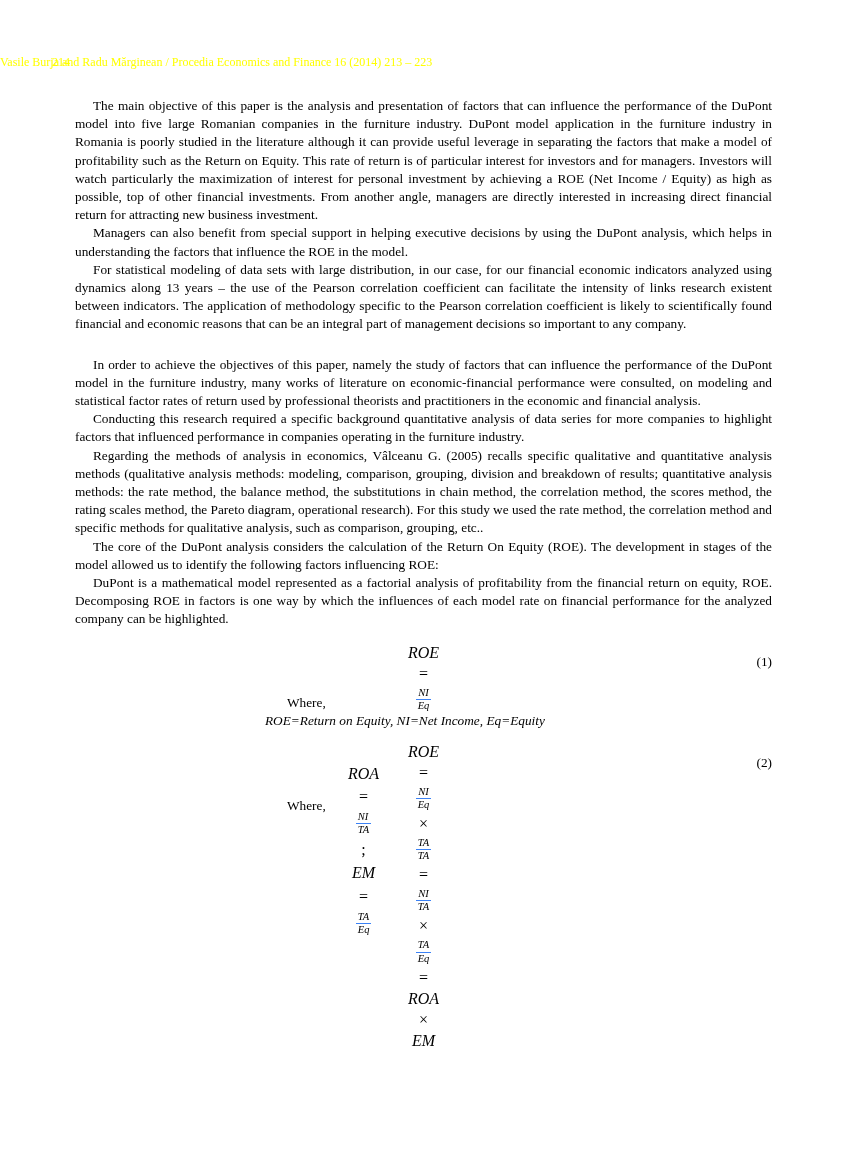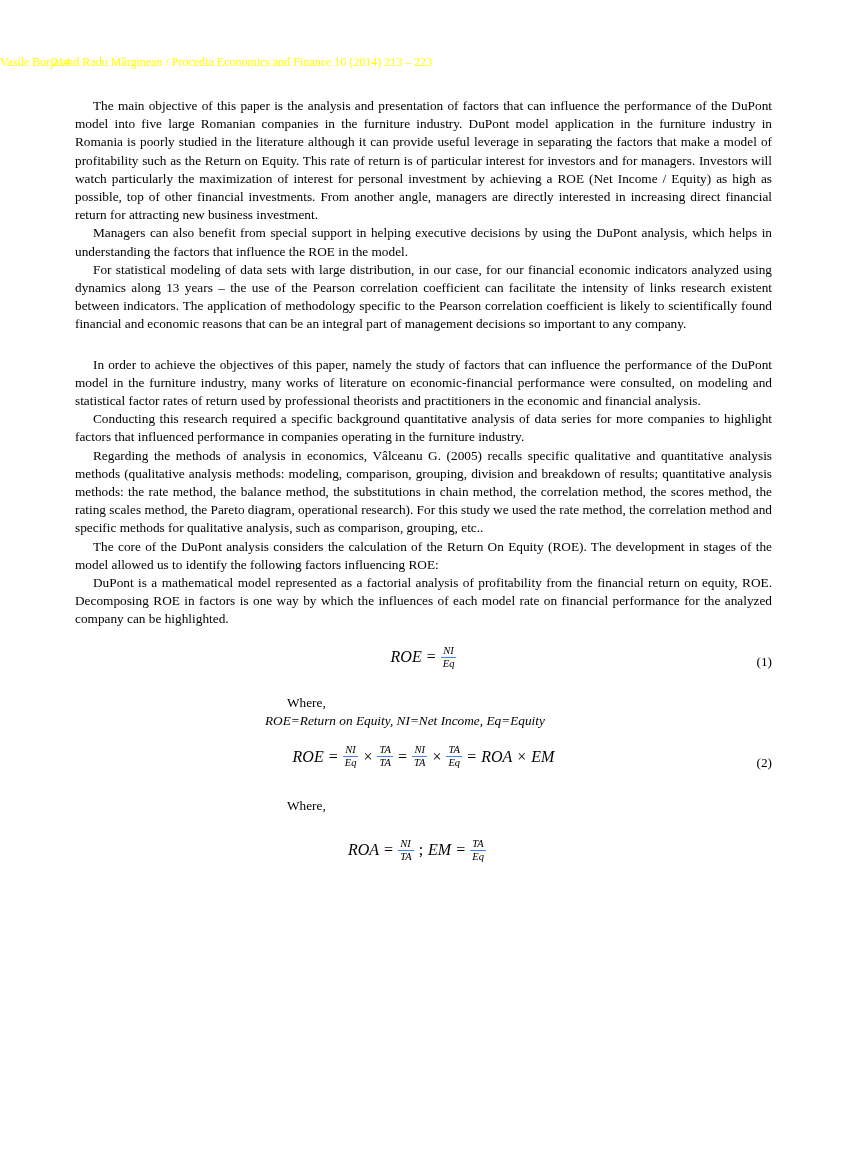--- a/index.html
+++ b/index.html
@@ -61,21 +61,21 @@
   
   .eq-row {
     position: relative;
     text-align: center;
     font-size: 16px;
     font-style: italic;
     line-height: 1;
   }
   .eq-row-1 { margin-top: 16px; height: 34px; }
   .eq-row-2 { margin-top: 14px; height: 38px; }
-  .eq-inline { display: inline-flex; align-items: center; gap: 5px; }
+  .eq-inline { display: inline-flex; align-items: center; gap: 5px; flex-direction: column; }
   .frac {
     display: inline-block;
     font-size: 10.5px;
     line-height: 1.15;
     vertical-align: middle;
     font-style: italic;
   }
   .frac .num { display: block; padding: 0 2px; }
   .frac .den { display: block; padding: 0 2px; border-top: 1px solid #3b82f6; }
   .op { font-style: normal; }

